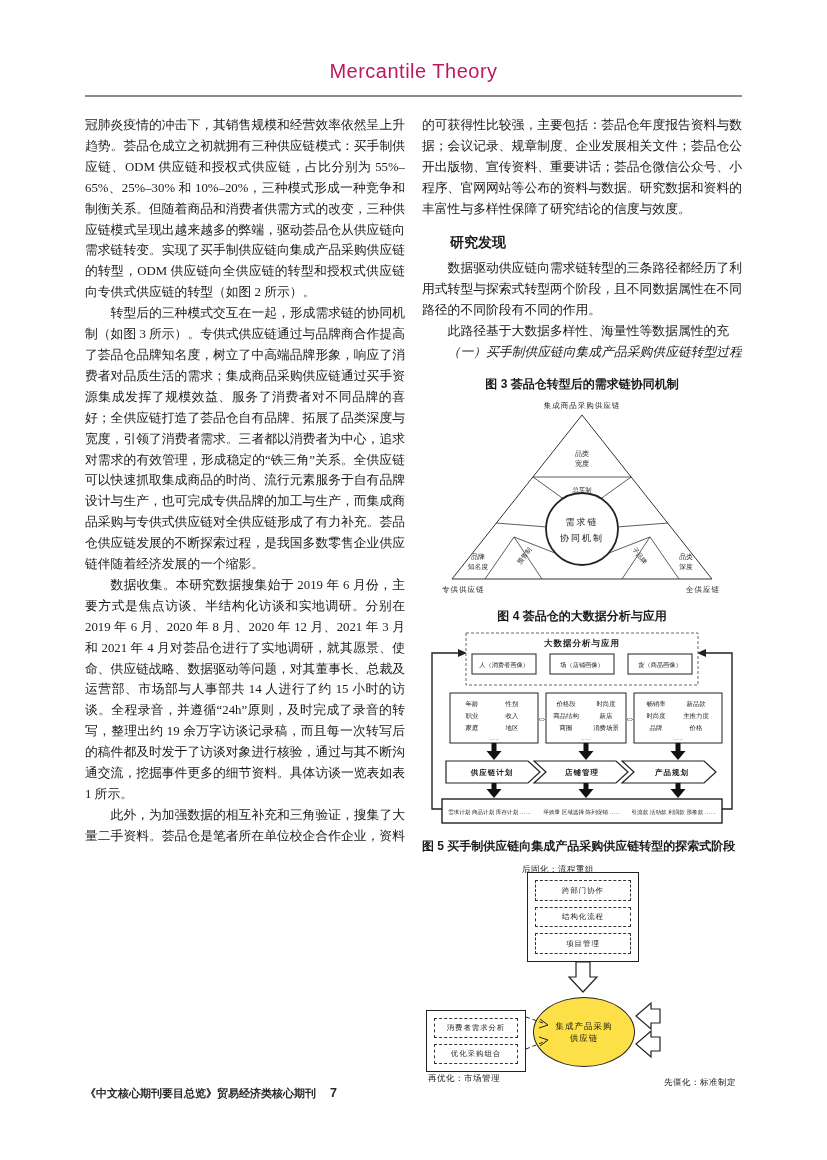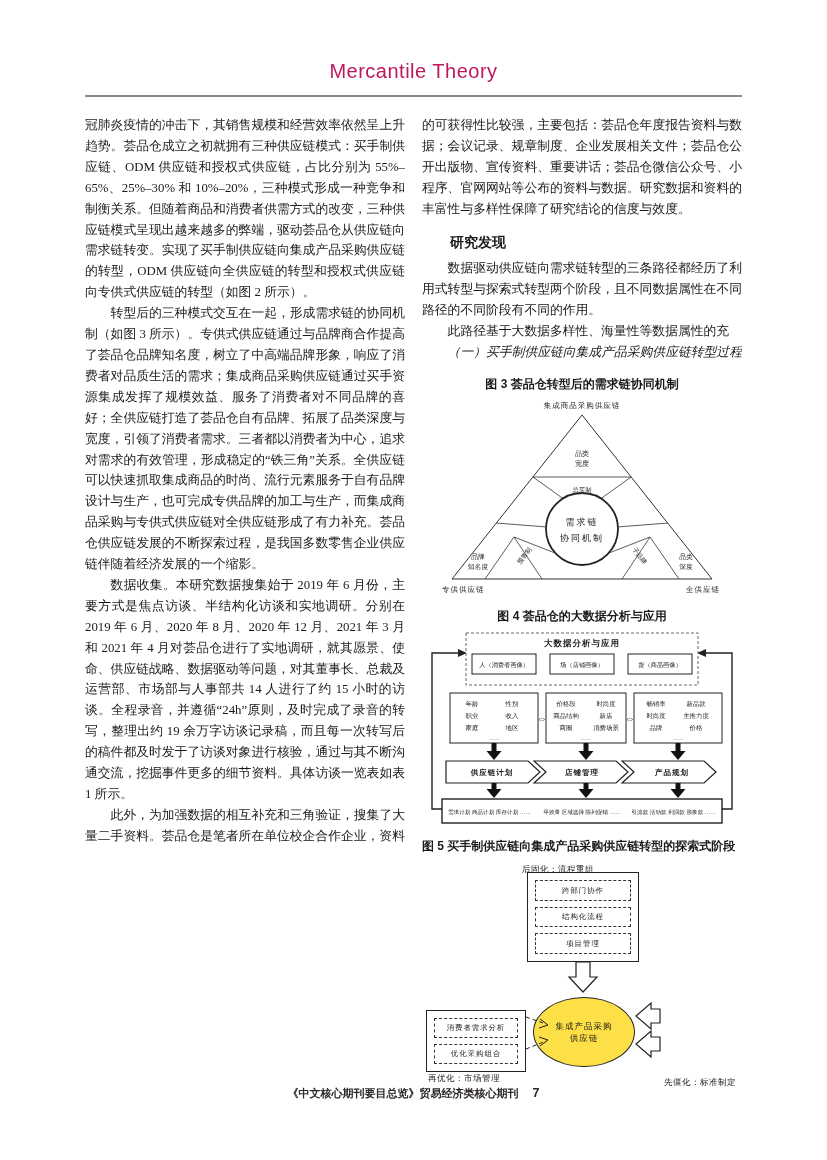--- a/index.html
+++ b/index.html
@@ -26,21 +26,21 @@
   
   .f5{position:relative;width:320px;height:222px;margin-top:4px;font-family:"Liberation Sans","DejaVu Sans",sans-serif;}
   .f5 .lbl{position:absolute;font-size:8.5px;letter-spacing:.5px;}
   .solidbox{position:absolute;border:1.2px solid #222;background:#fff;display:flex;flex-direction:column;gap:6px;padding:7px;box-sizing:border-box;}
   .dashitem{border:1px dashed #333;display:flex;align-items:center;justify-content:center;
         font-size:7.4px;text-align:center;line-height:9px;padding:2px;letter-spacing:1px;}
   .f5-ellipse{position:absolute;border:1.3px solid #222;border-radius:50%;display:flex;flex-direction:column;
         align-items:center;justify-content:center;font-size:8.5px;line-height:12px;letter-spacing:1px;background:#fde047;}
   .f5 svg.overlay{position:absolute;left:0;top:0;pointer-events:none;}
   
-  .footer{position:absolute;top:1086px;left:85px;width:657px;text-align:center;
+  .footer{position:absolute;top:1086px;left:85px;width:657px;text-align:left;
         font-family:"Liberation Sans","DejaVu Sans",sans-serif;font-weight:bold;font-size:11px;color:#2b2826;}
   .footer .pg{font-size:12.5px;margin-left:14px;}
 </style>
 </head>
 <body>
 
 <div class="page">
 
   <div class="journal-head">Mercantile Theory</div>
   <div class="head-rule"></div>

